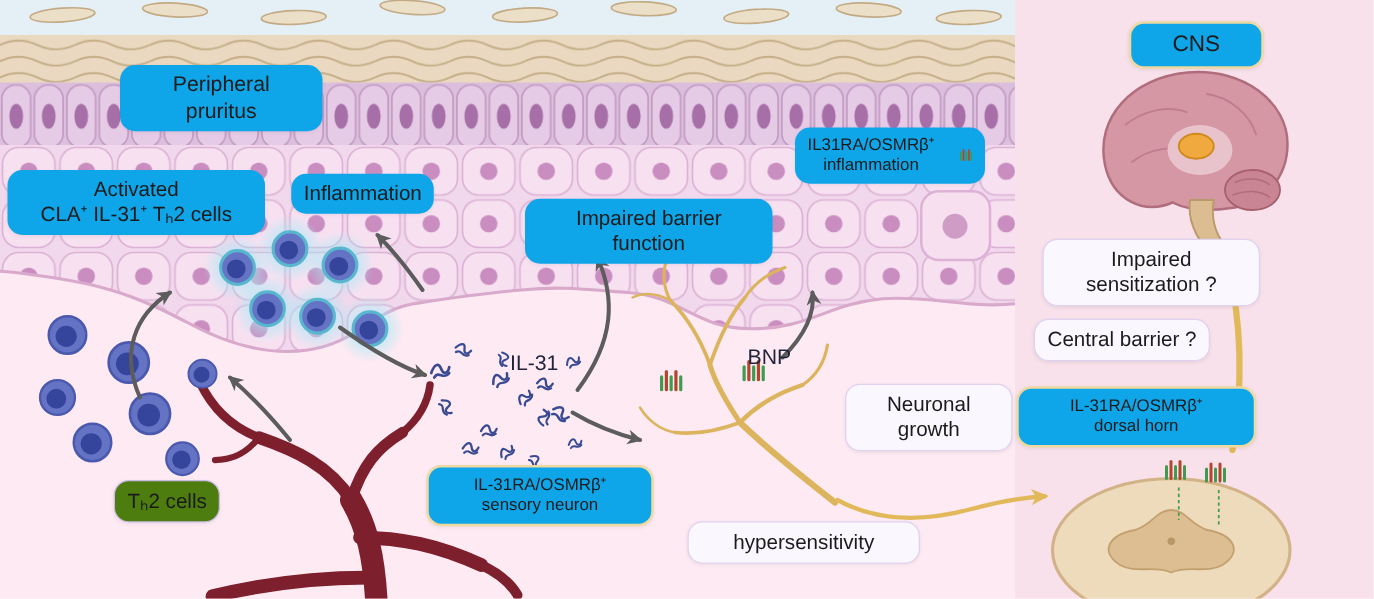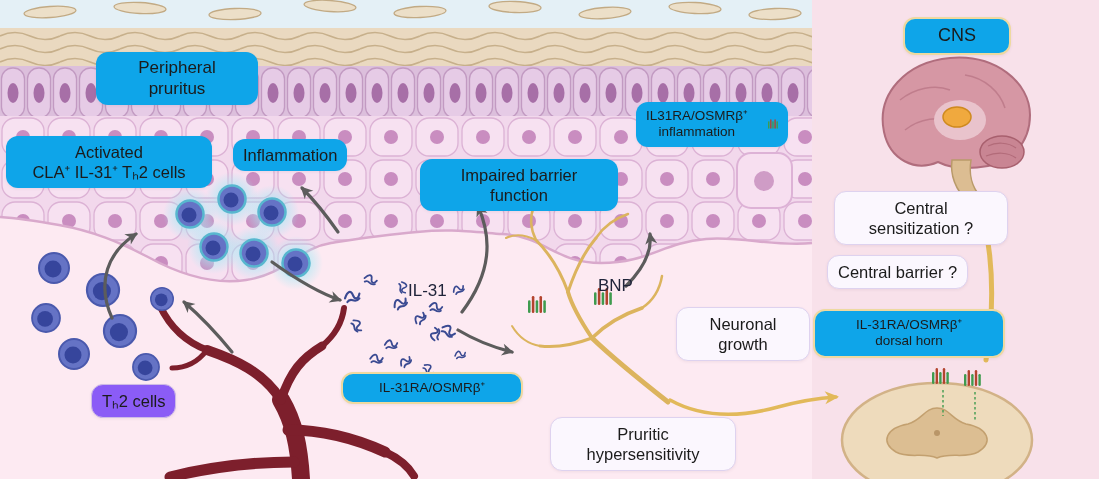--- a/index.html
+++ b/index.html
@@ -10,21 +10,21 @@
   .scene svg.art{position:absolute; left:0; top:0;}
   .label{
     position:absolute; background:#0ea5e9; border-radius:12px;
     padding:6px 10px; text-align:center; font-size:16.5px; color:#1b1b1b;
     line-height:1.22; box-shadow:0 1px 3px rgba(90,50,80,.08); z-index:3;
   }
   .label .ln{display:block;}
   .label.small{font-size:13.5px;}
   .label.gold{border:2px solid #eed9a0;}
   .label.lav{background:#fbf7fe; border:1.5px solid #ded2ef;}
-  .label.lav2{background:#8b5cf6; border:1.5px solid #cdbbe6;}
+  .label.lav2{background:#4d7c0f; border:1.5px solid #cdbbe6;}
   .plainlabel{
     position:absolute; font-size:17px; color:#20243a; z-index:3;
     background:transparent; font-weight:400;margin-left:16px;
   }
   #lbl-peripheral{left:96px; top:52px; width:142px; font-size:17px;}
   #lbl-activated{left:6px; top:136px; width:186px;}
   #lbl-inflammation{left:233px; top:139px;}
   #lbl-impaired{left:420px; top:131px; width:178px;margin-top:28px;}
   #lbl-keratinocytes{left:608px; top:102px; width:152px; display:flex; align-items:center; justify-content:center; gap:20px; box-sizing:border-box;margin-left:28px;}
   #lbl-neurogenic{left:596px; top:196px; width:134px;}
@@ -276,33 +276,33 @@
   <span class="ln">Neuronal</span>
   <span class="ln">growth</span>
 </div>
 
 <div class="label lav2" id="lbl-th2">
   <span class="ln">Tₕ2 cells</span>
 </div>
 
 <div class="label small gold" id="lbl-sensory">
   <span class="ln">IL-31RA/OSMRβ⁺</span>
+  <span class="ln">sensory neuron</span>
 </div>
 
 <div class="label lav" id="lbl-pruritic">
-  <span class="ln">Pruritic</span>
   <span class="ln">hypersensitivity</span>
 </div>
 
 <div class="label gold" id="lbl-cns">
   <span class="ln">CNS</span>
 </div>
 
 <div class="label lav" id="lbl-centralsens">
-  <span class="ln">Central</span>
+  <span class="ln">Impaired</span>
   <span class="ln">sensitization ?</span>
 </div>
 
 <div class="label lav" id="lbl-centralpruritus">
   <span class="ln">Central barrier ?</span>
 </div>
 
 <div class="label small gold" id="lbl-dorsal">
   <span class="ln">IL-31RA/OSMRβ⁺</span>
   <span class="ln">dorsal horn</span>

